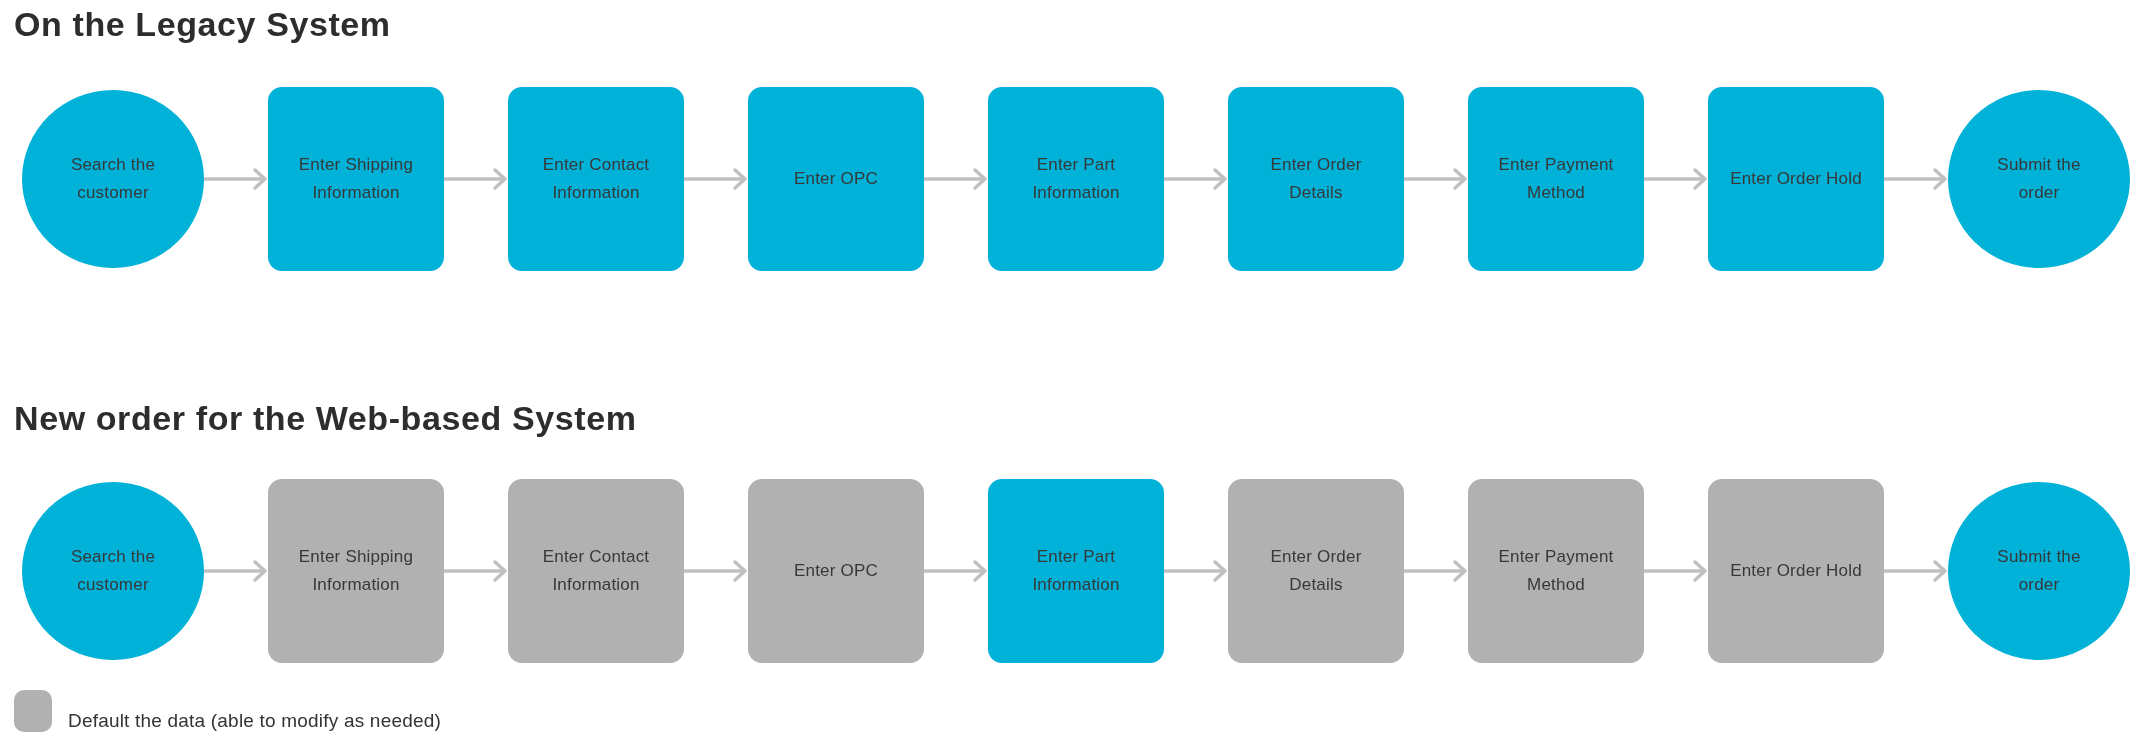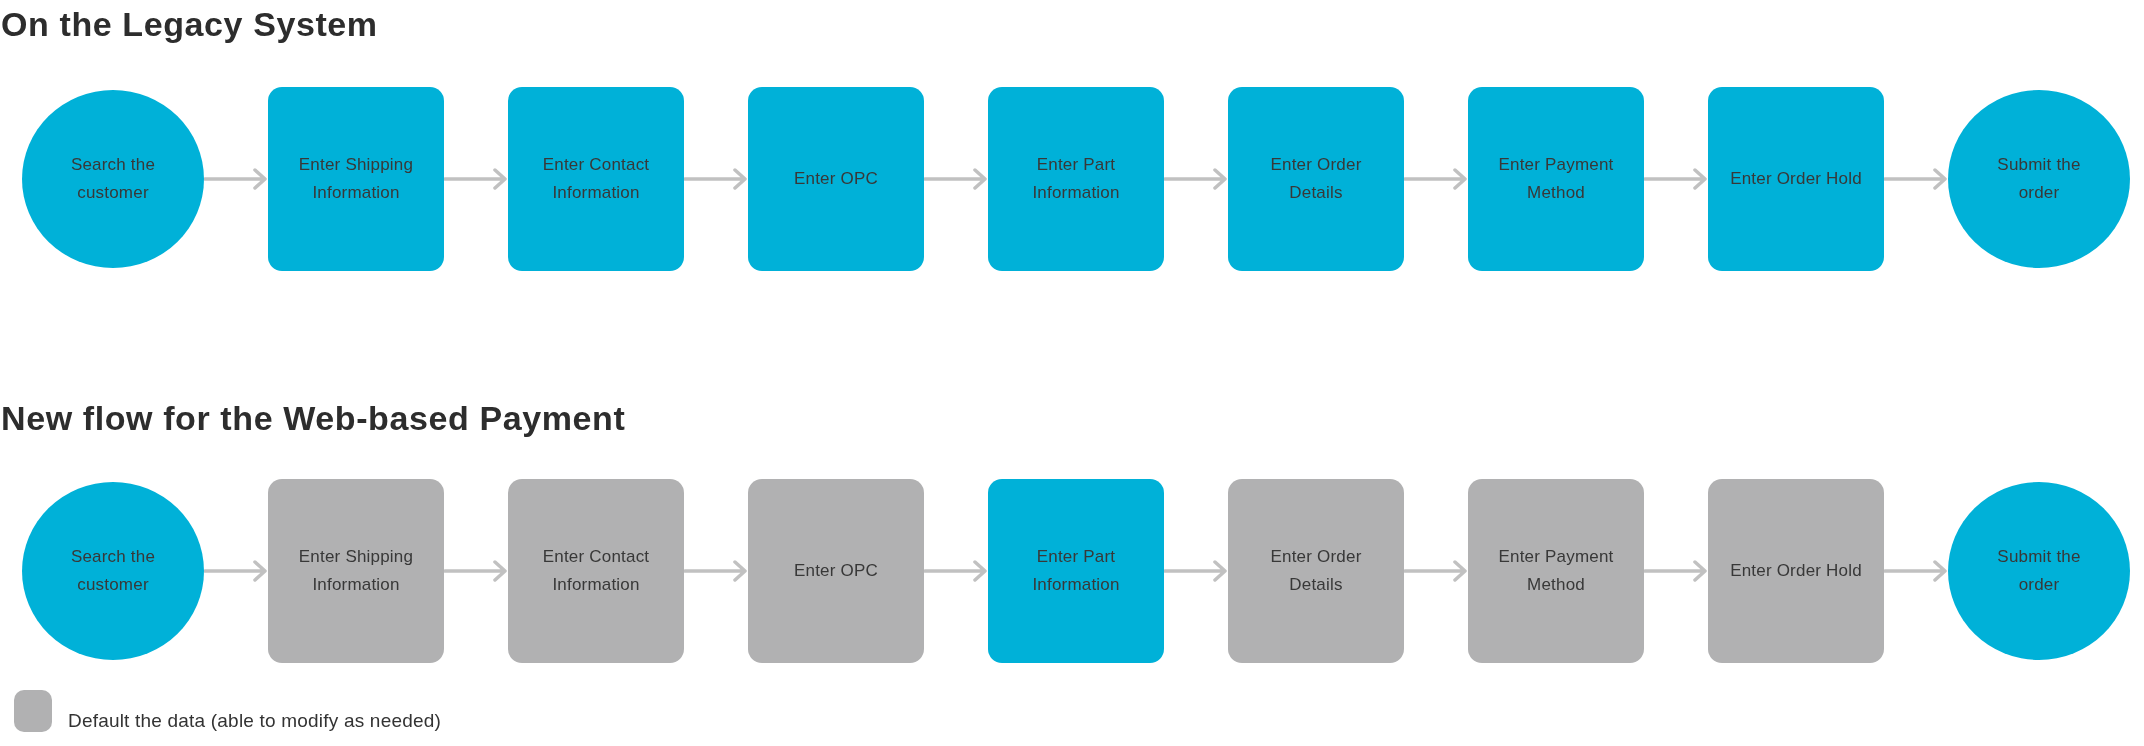--- a/index.html
+++ b/index.html
@@ -10,21 +10,21 @@
     --node-text:#383838;
     --legend-text:#333333;
   }
   *{margin:0;padding:0;box-sizing:border-box;}
   html,body{background:#ffffff;}
   body{
     width:2144px;height:746px;position:relative;overflow:hidden;
     font-family:"Liberation Sans", sans-serif;
   }
   .section-title{
-    position:absolute;left:1px;
+    position:absolute;left:14px;
     font-size:34px;font-weight:800;letter-spacing:.6px;
     color:var(--title);line-height:1.2;
   }
   #title-legacy{top:4px;}
   #title-new{top:398px;}
   .flow{
     position:absolute;left:14px;width:2116px;height:186px;
     display:flex;align-items:center;justify-content:flex-end;
   }
   #flow-legacy{top:86px;}
@@ -115,21 +115,21 @@
         <svg class="arrow" width="64" height="26" viewBox="0 0 64 26" aria-hidden="true">
           <path d="M1 13 H60 M51 4 L61 13 L51 22"></path>
         </svg>
         <div class="node circle accent">
           <span class="node-label">Submit the order</span>
         </div>
       </div>
   </section>
 
   <section>
-    <h1 class="section-title" id="title-new">New flow for the Web-based Payment</h1>
+    <h1 class="section-title" id="title-new">New order for the Web-based System</h1>
     <div class="flow" id="flow-new">
         <div class="node circle accent">
           <span class="node-label">Search the customer</span>
         </div>
         <svg class="arrow" width="64" height="26" viewBox="0 0 64 26" aria-hidden="true">
           <path d="M1 13 H60 M51 4 L61 13 L51 22"></path>
         </svg>
         <div class="node box muted">
           <span class="node-label">Enter Shipping Information</span>
         </div>

